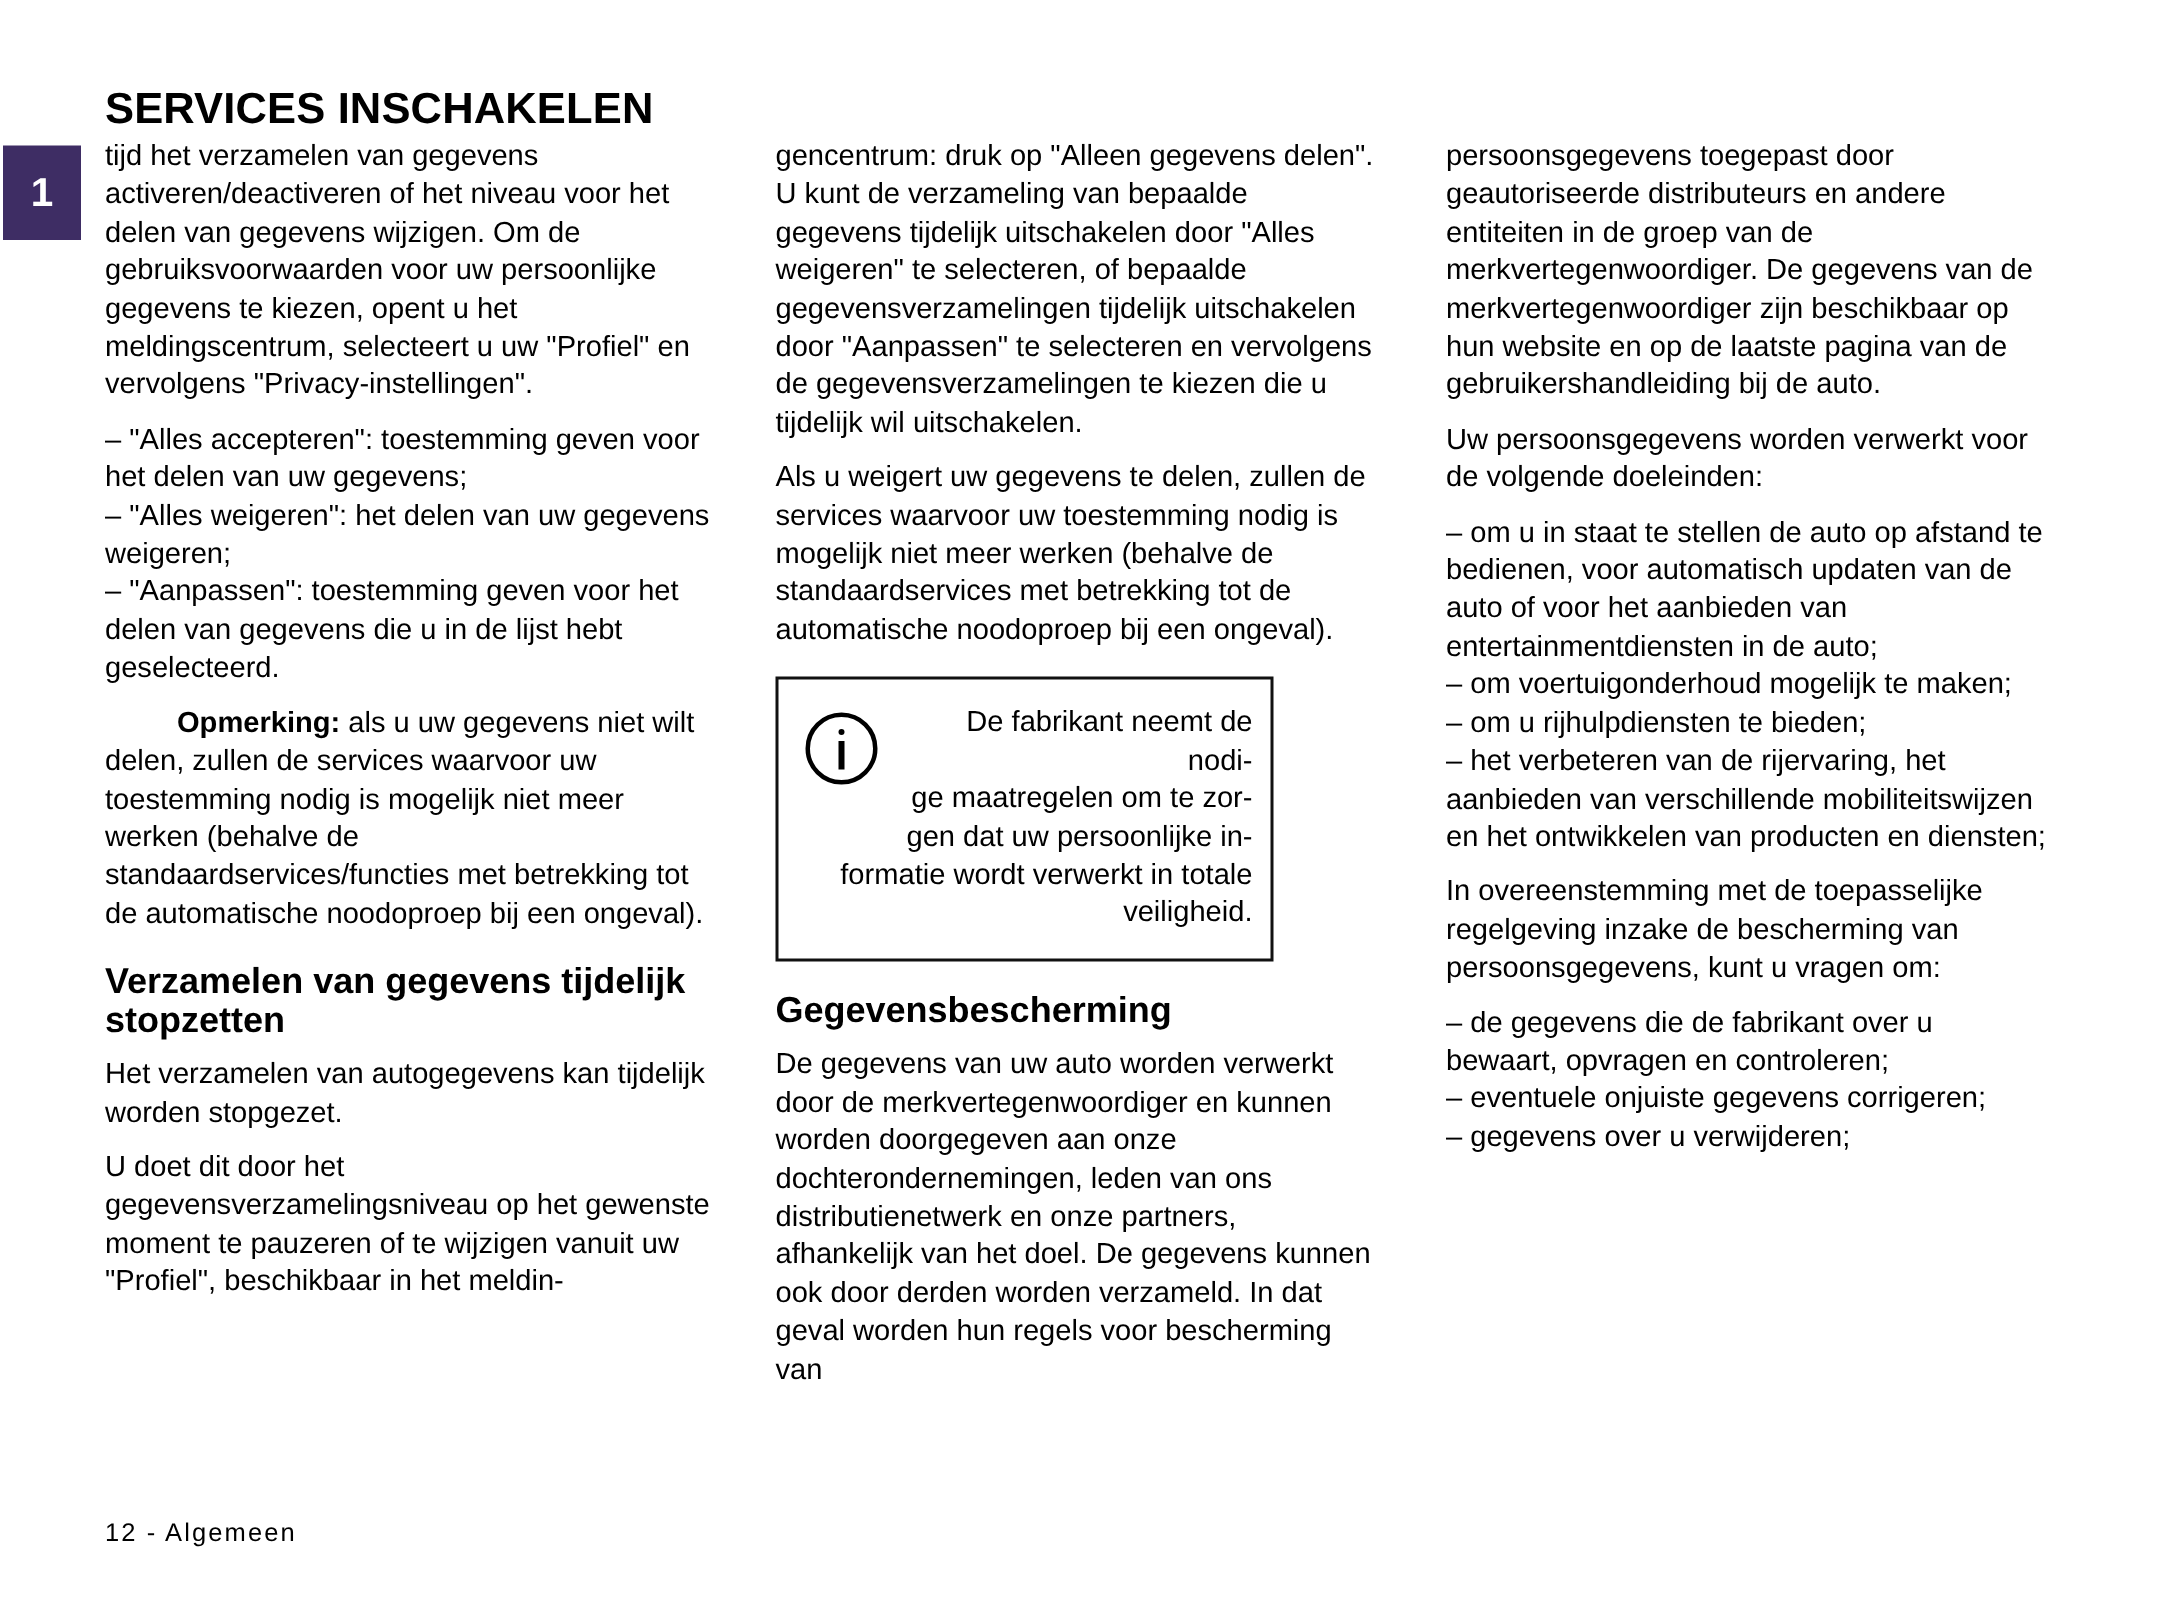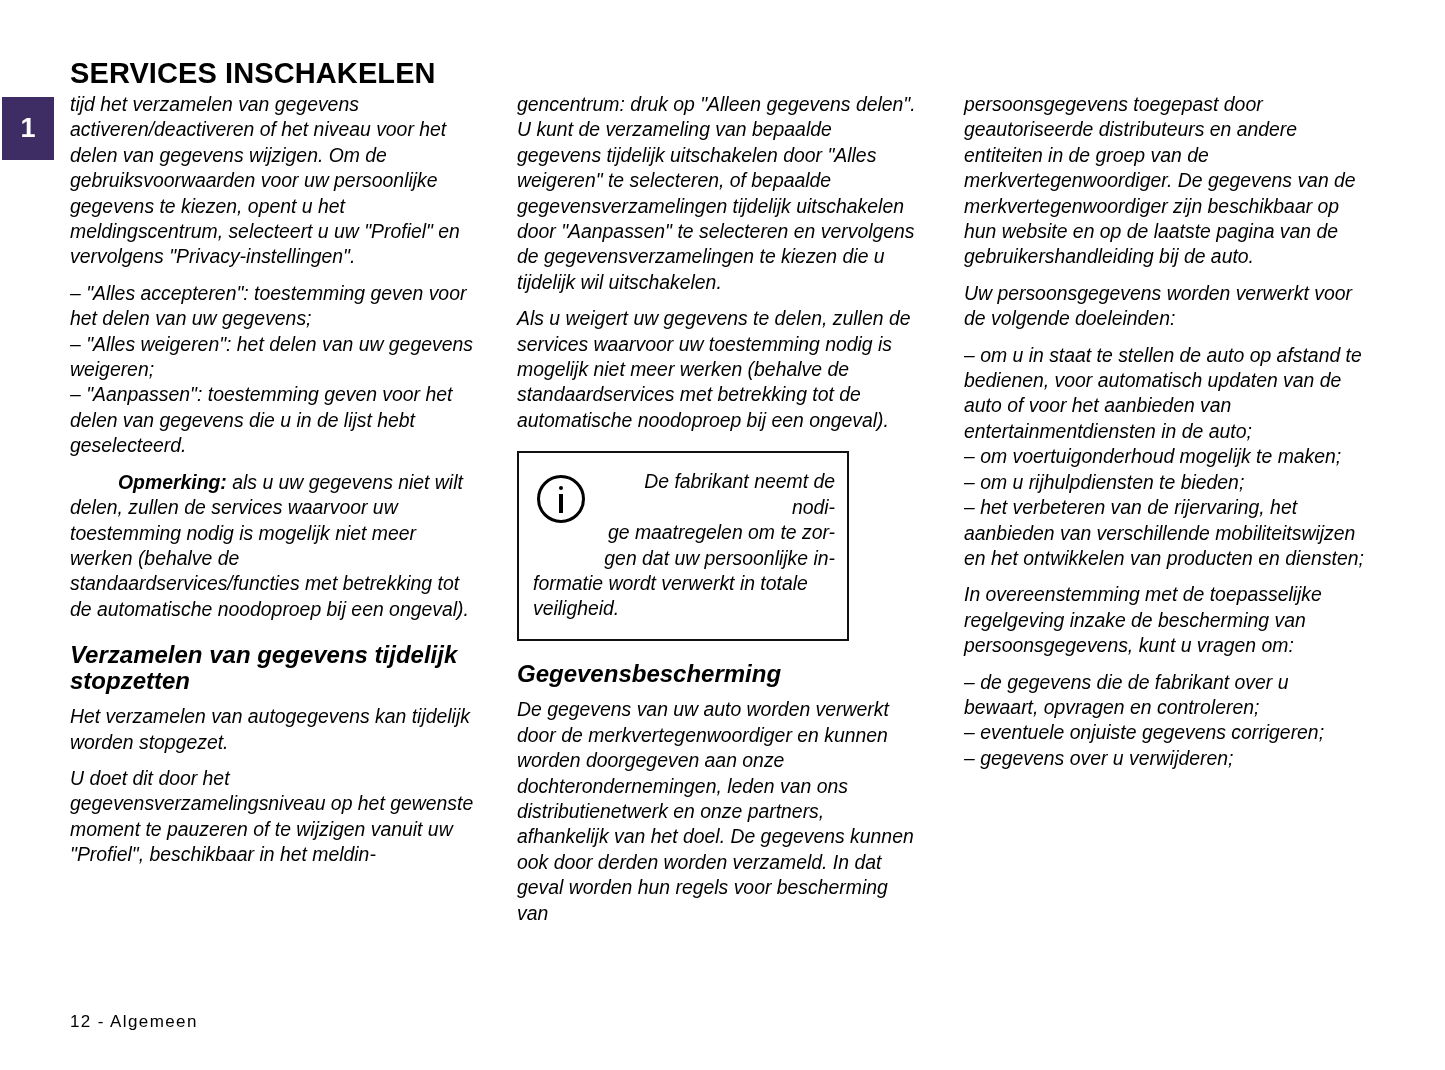--- a/index.html
+++ b/index.html
@@ -46,21 +46,20 @@
   }
 
   
   .columns {
     position: absolute;
     left: 70px;
     top: 92px;
     width: 1320px;
     display: flex;
     gap: 43px;
-    font-style: italic;
   }
   .col {
     width: 404px;
     flex: 0 0 404px;
   }
 
   
   p.body {
     margin: 0 0 11px 0;
     font-size: 19.4px;
@@ -125,21 +124,21 @@
     background: #000;
     transform: translateX(-50%);
   }
   .info-text {
     font-size: 19.4px;
     line-height: 25.4px;
     margin: 0;
     text-align: right;
   }
   .info-text .l { display: block; }
-  .info-text .l.left { text-align: left; }
+  .info-text .l.left { text-align: right; }
 
   
   .footer {
     position: absolute;
     left: 70px;
     top: 1012px;
     font-size: 17px;
     letter-spacing: 1.4px;
     line-height: 1.2;
   }

